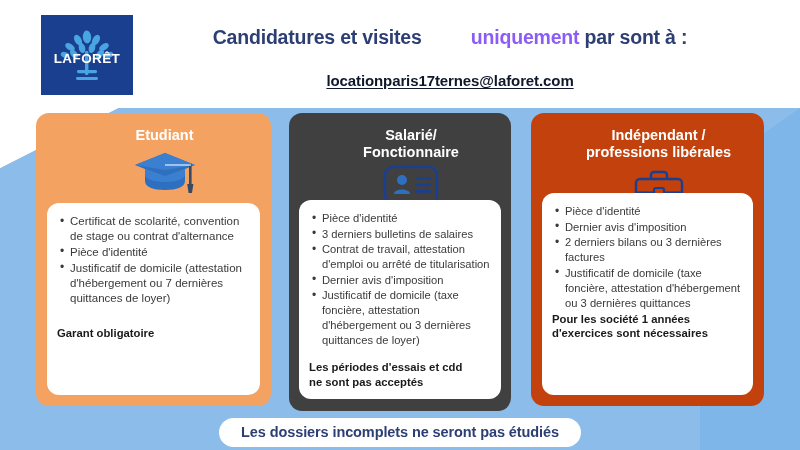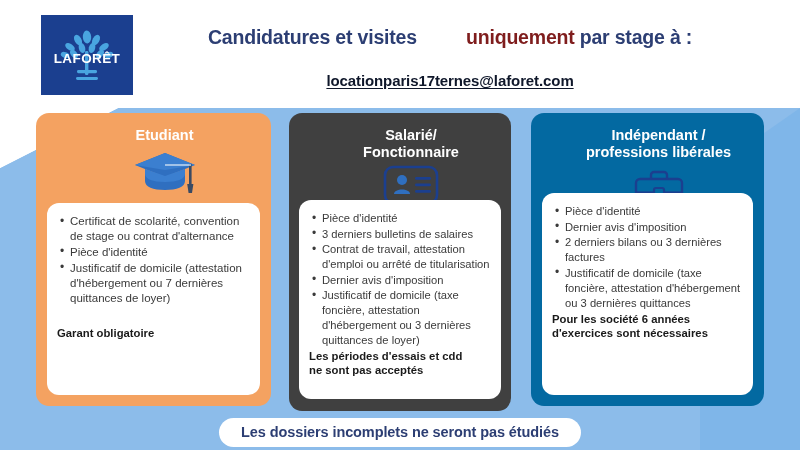--- a/index.html
+++ b/index.html
@@ -37,21 +37,21 @@
   .title {
     position: absolute;
     left: 130px; top: 26px;
     width: 640px;
     text-align: center;
     font-size: 19.5px;
     font-weight: bold;
     color: #2c3e73;
     letter-spacing: -0.2px;
   }
-  .title .hl { color: #7f1d1d; margin-left: 44px; }
+  .title .hl { color: #8b5cf6; margin-left: 44px; }
   .email {
     position: absolute;
     left: 130px; top: 72px;
     width: 640px;
     text-align: center;
     font-size: 15px;
     font-weight: bold;
     color: #0f172a;
     text-decoration: underline;
     text-underline-offset: 2px;
@@ -66,21 +66,21 @@
   }
   .card {
     position: absolute;
     top: 0;
     border-radius: 13px;
     padding-top: 8px;
     padding-left: 22px;
   }
   .card.c1 { left: 36px;  width: 235px; height: 293px; background: #f4a261; }
   .card.c2 { left: 289px; width: 222px; height: 298px; background: #404040; }
-  .card.c3 { left: 531px; width: 233px; height: 293px; background: #0369a1; }
+  .card.c3 { left: 531px; width: 233px; height: 293px; background: #c2410c; }
   .card-title {
     text-align: center;
     color: #ffffff;
     font-weight: bold;
     font-size: 14.5px;
     line-height: 17px;
     padding: 6px 8px 0 8px;
     white-space: pre-line;
   }
   .card-icon {
@@ -114,20 +114,21 @@
     font-size: 12px;
     color: #3a3a3a;
   }
   .card.c2 .bullets li { font-size: 11.2px; line-height: 15px; }
   .card.c3 .bullets li { font-size: 11.2px; line-height: 15px; }
   .note {
     font-size: 11.3px;
     line-height: 14.6px;
     font-weight: bold;
     color: #1a1a1a;
+    margin-top: 12px;
     white-space: pre-line;
   }
   .card.c1 .note { margin-top: 20px; }
   .card.c3 .note { margin-top: 1px; }
   
   .footer {
     position: absolute;
     left: 0; top: 415px; width: 800px; height: 35px;
     z-index: 6;
     display: flex; align-items: center; justify-content: center;
@@ -170,21 +171,21 @@
           <ellipse cx="12" cy="34" rx="2.8" ry="4.4" transform="rotate(-70 12 34)"></ellipse>
           <ellipse cx="56" cy="34" rx="2.8" ry="4.4" transform="rotate(70 56 34)"></ellipse>
           <rect x="32" y="30" width="3.4" height="24" rx="1.2"></rect>
           <rect x="24" y="49" width="20" height="3.2" rx="1.4"></rect>
           <rect x="23" y="56" width="22" height="3" rx="1.4"></rect>
         </g>
         <text x="34" y="42" text-anchor="middle" fill="#ffffff" font-family="Liberation Sans, sans-serif" font-size="13.5" font-weight="bold" letter-spacing="0.4">LAFORÊT</text>
       </svg>
     </div>
 
-    <div class="title"><span>Candidatures et visites </span><span class="hl">uniquement</span><span> par stage à :</span></div>
+    <div class="title"><span>Candidatures et visites </span><span class="hl">uniquement</span><span> par sont à :</span></div>
 
     <a class="email" href="#">locationparis17ternes@laforet.com</a>
   </div>
 
   <div class="cards">
 
     <div class="card c1">
       <div class="card-title">Etudiant</div>
       <div class="card-icon">
         <svg width="64" height="48" viewBox="0 0 64 48">
@@ -245,21 +246,21 @@
           <line x1="31" y1="24.5" x2="49" y2="24.5" stroke="#1b3f8f" stroke-width="2.2"></line>
         </svg>
       </div>
       <div class="panel">
         <ul class="bullets">
           <li> Pièce d'identité</li>
           <li>Dernier avis d'imposition</li>
           <li>2 derniers bilans ou 3 dernières factures</li>
           <li>Justificatif de domicile (taxe foncière, attestation d'hébergement ou 3 dernières quittances</li>
         </ul>
-        <div class="note">Pour les société 6 années
+        <div class="note">Pour les société 1 années
 d'exercices sont nécessaires</div>
       </div>
     </div>
 
   </div>
 
   <div class="footer">
     <div class="footer-pill">Les dossiers incomplets ne seront pas étudiés</div>
   </div>
 

